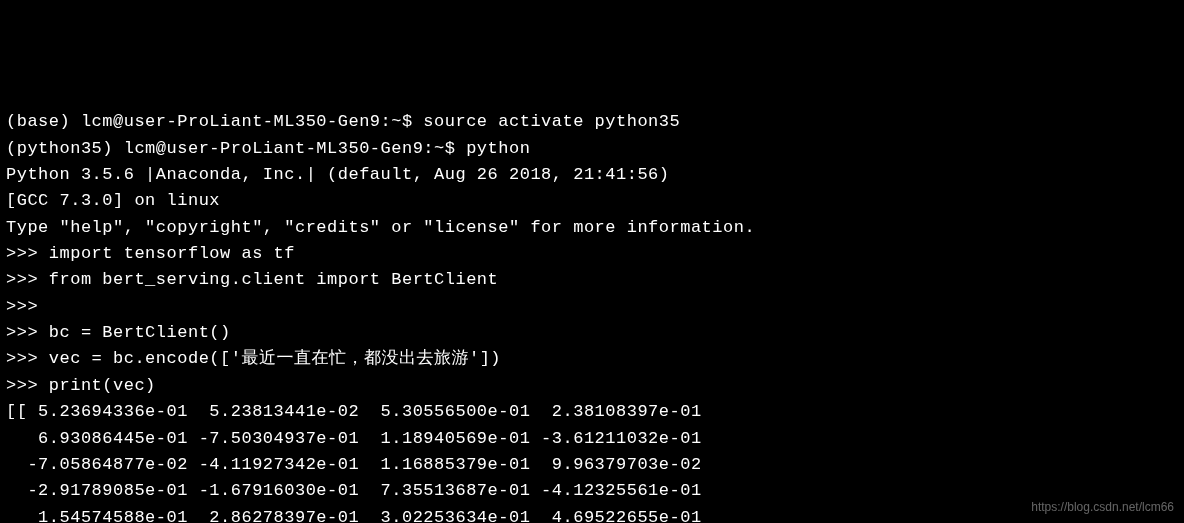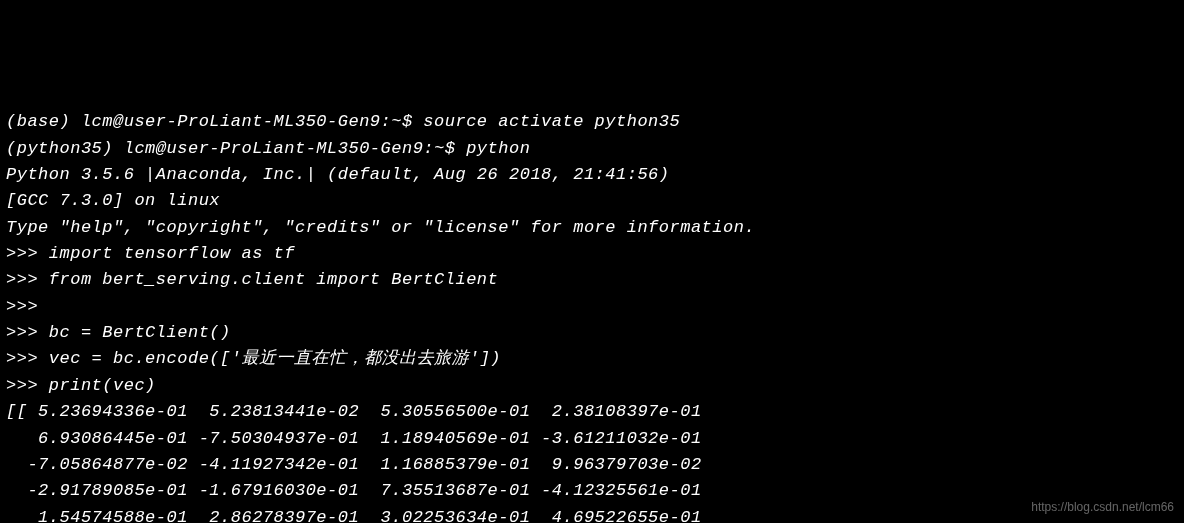--- a/index.html
+++ b/index.html
@@ -16,21 +16,20 @@
       padding: 4px 6px;
       width: 1184px;
       height: 523px;
       overflow: hidden;
       white-space: pre;
       position: relative;
       letter-spacing: 0.5px;
     }
     .terminal-line {
       white-space: pre;
-      font-style: italic;
     }
     .watermark {
       position: absolute;
       bottom: 6px;
       right: 10px;
       color: rgba(200, 200, 200, 0.5);
       font-size: 12px;
       font-family: Arial, sans-serif;
       letter-spacing: 0;
     }

